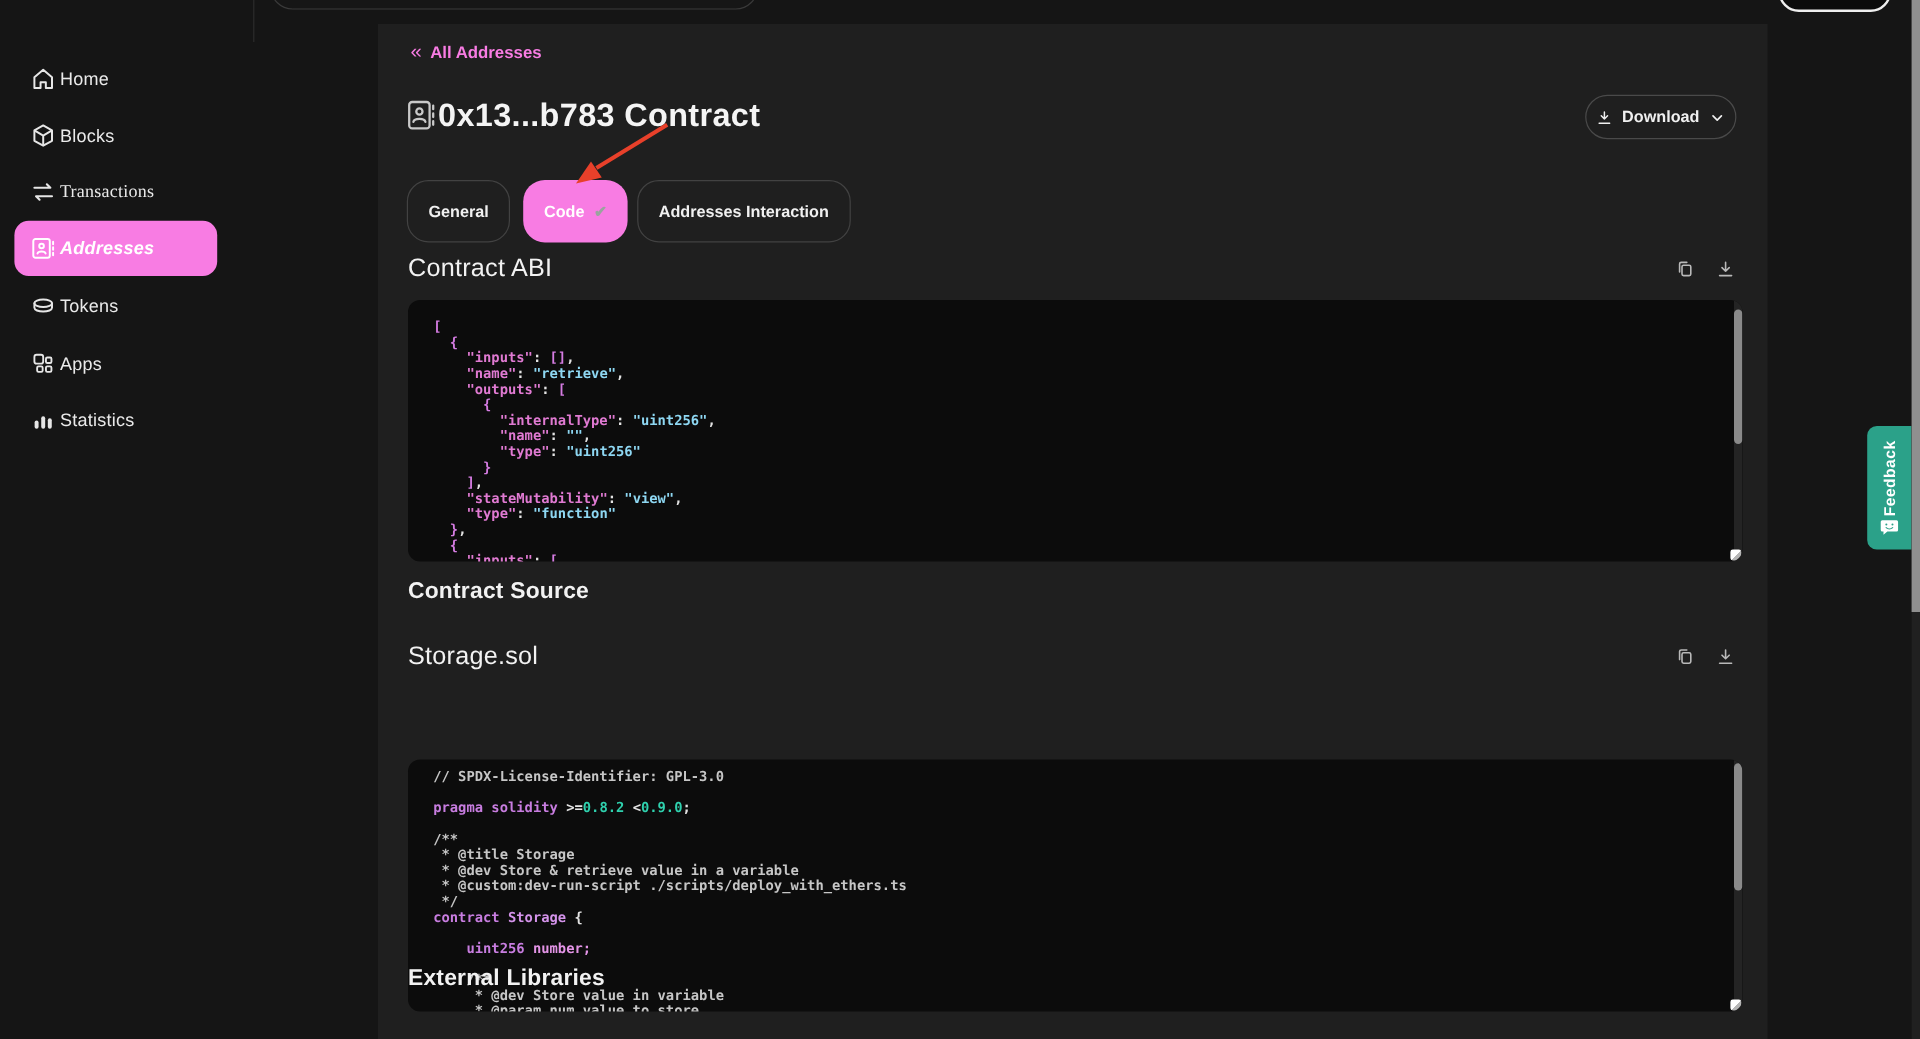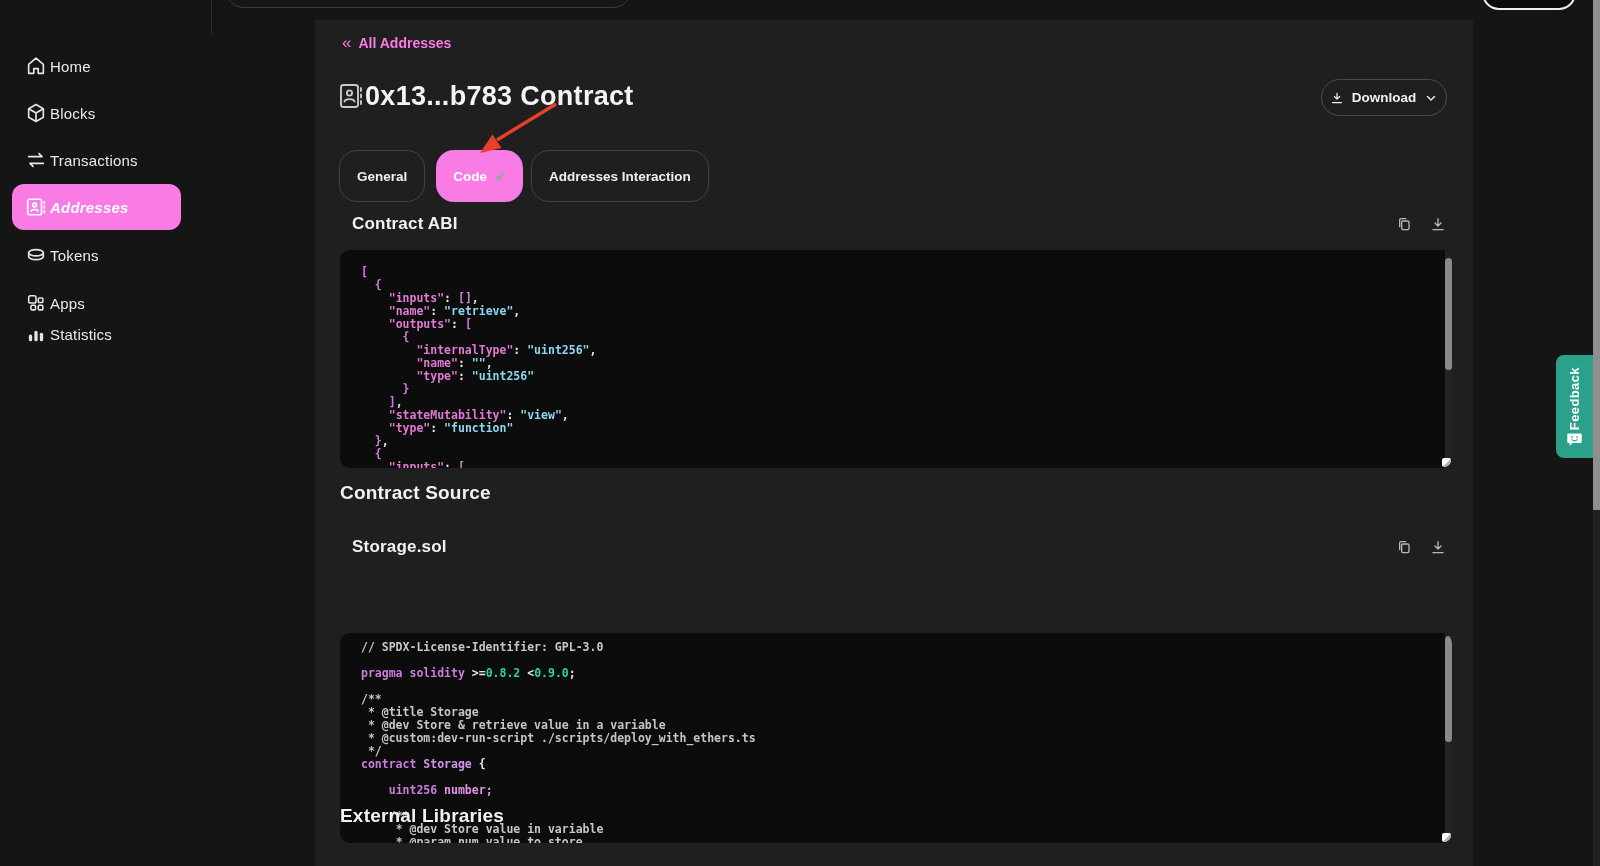--- a/index.html
+++ b/index.html
@@ -40,21 +40,21 @@
   .tab{height:52px;border-radius:18px;display:flex;align-items:center;justify-content:center;gap:8px;
         font-size:13.5px;font-weight:600;color:#f0f0f0;border:1px solid #424242;background:transparent;
         box-sizing:border-box;padding:0 17px;cursor:pointer;font-family:"Liberation Sans",sans-serif;margin-top:12px;}
   .tab.active{border:none;color:#ffffff;}
   .tab .check{font-size:13px;font-weight:700;}
   .tab-gap1{width:11px;} .tab-gap2{width:8px;}
 
   .annot-arrow{position:absolute;left:140px;top:73px;width:115px;height:85px;pointer-events:none;}
 
   .sec-head{position:absolute;left:25px;right:27px;height:28px;display:flex;align-items:center;}
-  .sec-title-sm{font-size:17px;font-weight:700;color:#f2f2f2;margin:12px;letter-spacing:.2px;}
+  .sec-title-sm{font-size:21px;font-weight:400;color:#f2f2f2;margin:0;letter-spacing:.2px;}
   .icon-group{position:absolute;right:0;top:0;height:28px;display:flex;align-items:center;gap:18px;color:#b9b9b9;}
   .icon-group .ibtn{width:16px;height:16px;cursor:pointer;display:flex;}
   .icon-group svg{width:16px;height:16px;}
   .big-head{position:absolute;left:25px;font-size:19px;font-weight:600;color:#f2f2f2;margin:0;letter-spacing:.2px;}
 
   
   .code-block{position:absolute;left:25px;width:1112px;background:#0c0c0c;border-radius:10px;overflow:hidden;}
   .code-block pre{margin:0;padding:0 0 0 21px;font-family:"DejaVu Sans Mono",monospace;
         font-size:11.5px;line-height:13px;font-weight:bold;}
   .abi-block{top:230px;height:218px;} .abi-block pre{padding-top:16px;}
@@ -100,21 +100,21 @@
       </div>
       <div class="side-item" style="top: 90px; text-align: right;">
         <span class="side-icon">
           <svg viewBox="0 0 24 24" fill="none" stroke="currentColor" stroke-width="1.8" stroke-linejoin="round">
             <path d="M12 2.8 20 7.3v9.4L12 21.2 4 16.7V7.3z"></path>
             <path d="M4 7.3 12 12l8-4.7M12 12v9.2"></path>
           </svg>
         </span>
         <span class="side-label">Blocks</span>
       </div>
-      <div class="side-item" style="top: 137px;">
+      <div class="side-item" style="top: 137px; font-family: Liberation Serif, serif;">
         <span class="side-icon">
           <svg viewBox="0 0 24 24" fill="none" stroke="currentColor" stroke-width="1.9" stroke-linecap="round" stroke-linejoin="round">
             <path d="M4 8.2h14.5l-3.2-3.2M20 15.8H5.5l3.2 3.2"></path>
           </svg>
         </span>
         <span class="side-label">Transactions</span>
       </div>
       <div class="side-item" style="top: 184px; font-style: italic;">
         <span class="side-icon" style="color: rgb(255, 255, 255);">
           <svg viewBox="0 0 24 24" fill="none" stroke="currentColor" stroke-width="1.8">
@@ -139,21 +139,21 @@
         <span class="side-icon">
           <svg viewBox="0 0 24 24" fill="none" stroke="currentColor" stroke-width="1.7">
             <rect x="4" y="4" width="8" height="8" rx="2"></rect>
             <rect x="14.5" y="6.5" width="5" height="5" rx="1.2"></rect>
             <rect x="6.5" y="14.5" width="5" height="5" rx="1.2"></rect>
             <rect x="14.5" y="14.5" width="5" height="5" rx="1.2"></rect>
           </svg>
         </span>
         <span class="side-label">Apps</span>
       </div>
-      <div class="side-item" style="top: 311px; padding-left: 11px;">
+      <div class="side-item" style="top: 327px; padding-left: 11px;">
         <span class="side-icon">
           <svg viewBox="0 0 24 24" fill="currentColor">
             <rect x="4.2" y="12.5" width="3.6" height="7.5" rx="1.8"></rect>
             <rect x="10.2" y="8.5" width="3.6" height="11.5" rx="1.8"></rect>
             <rect x="16.2" y="10.5" width="3.6" height="9.5" rx="1.8"></rect>
           </svg>
         </span>
         <span class="side-label">Statistics</span>
       </div>
     </nav>

